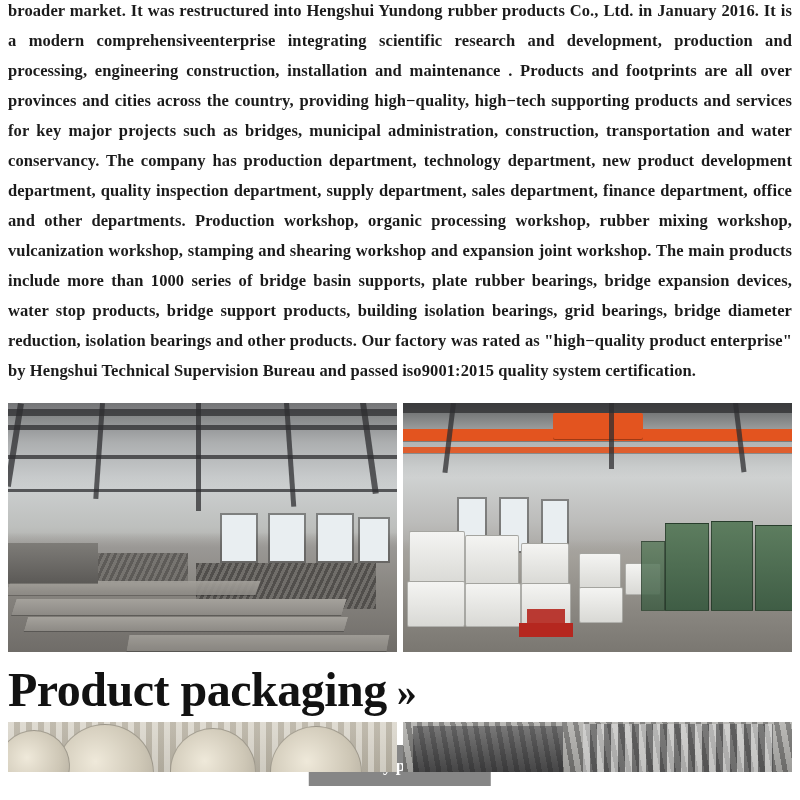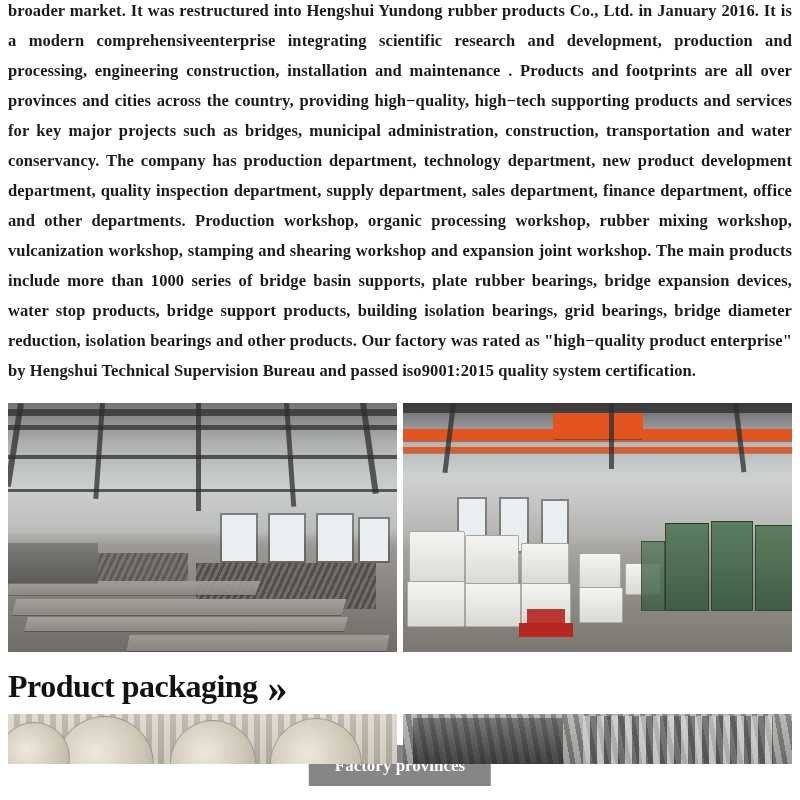--- a/index.html
+++ b/index.html
@@ -126,21 +126,21 @@
   }
   .section-heading {
     display: flex;
     align-items: center;
     gap: 10px;
     padding: 14px 8px 6px 8px;
   }
   .section-heading .title {
     font-family: "Liberation Serif", serif;
     font-weight: bold;
-    font-size: 32px;
+    font-size: 48px;
     line-height: 1;
     color: #121212;
     letter-spacing: -0.5px;
   }
   .section-heading .chev {
     font-family: "Liberation Serif", serif;
     font-weight: bold;
     font-size: 40px;
     line-height: 1;
     color: #121212;

